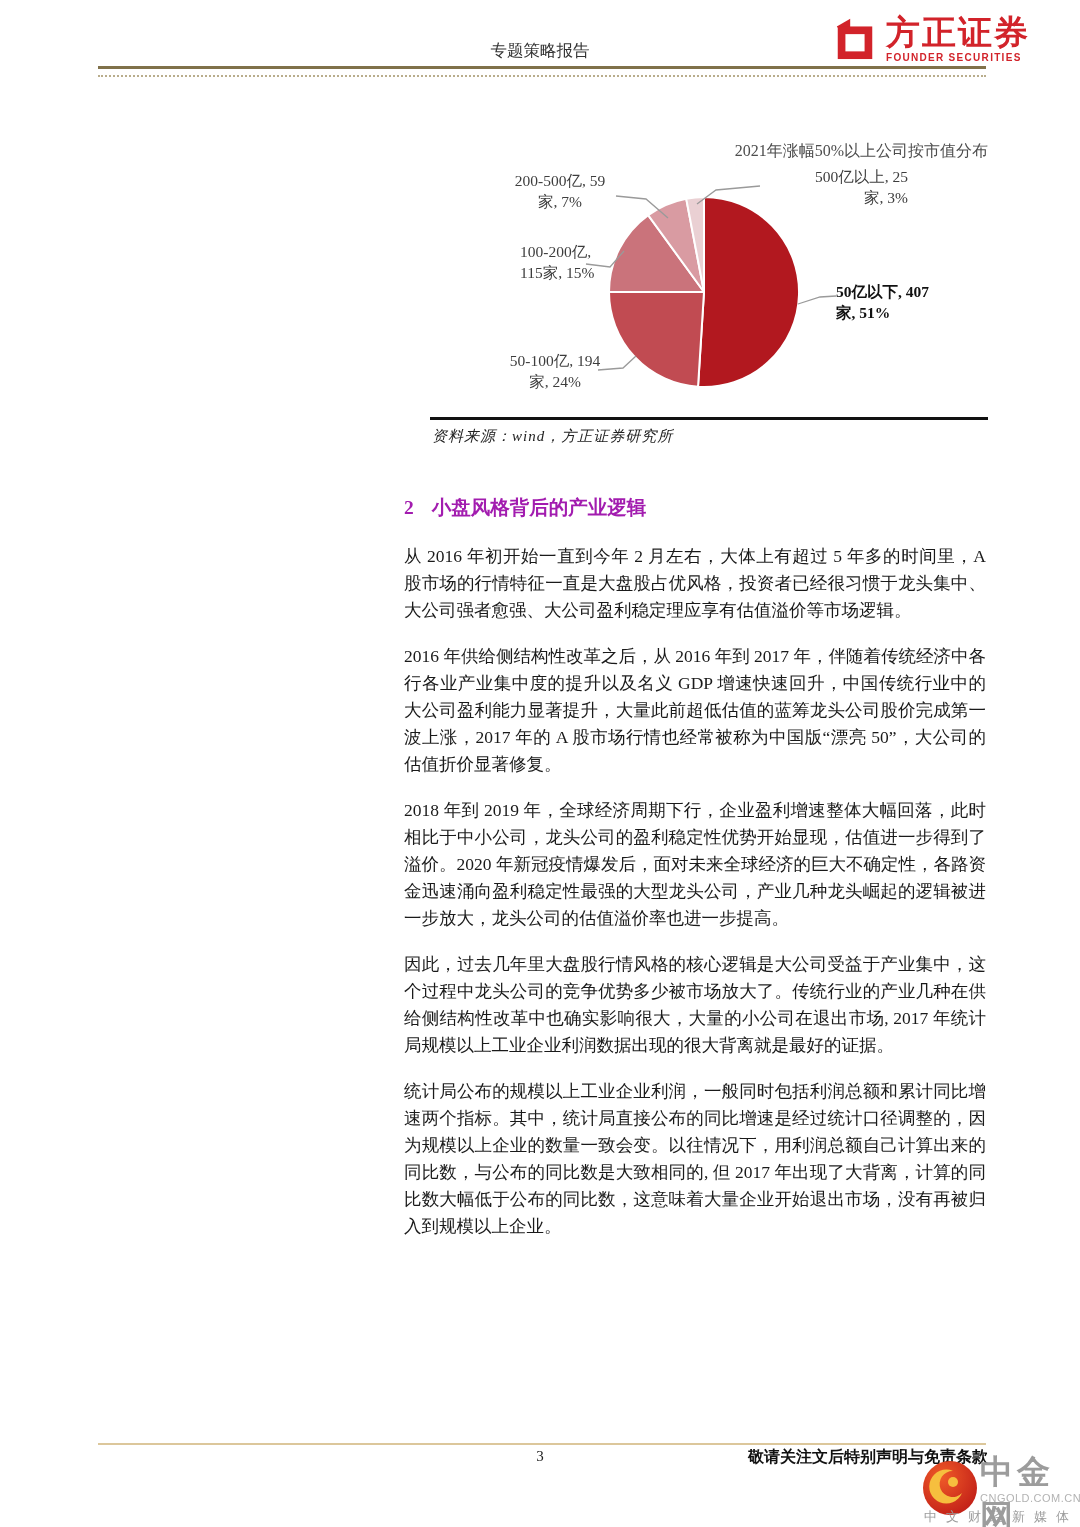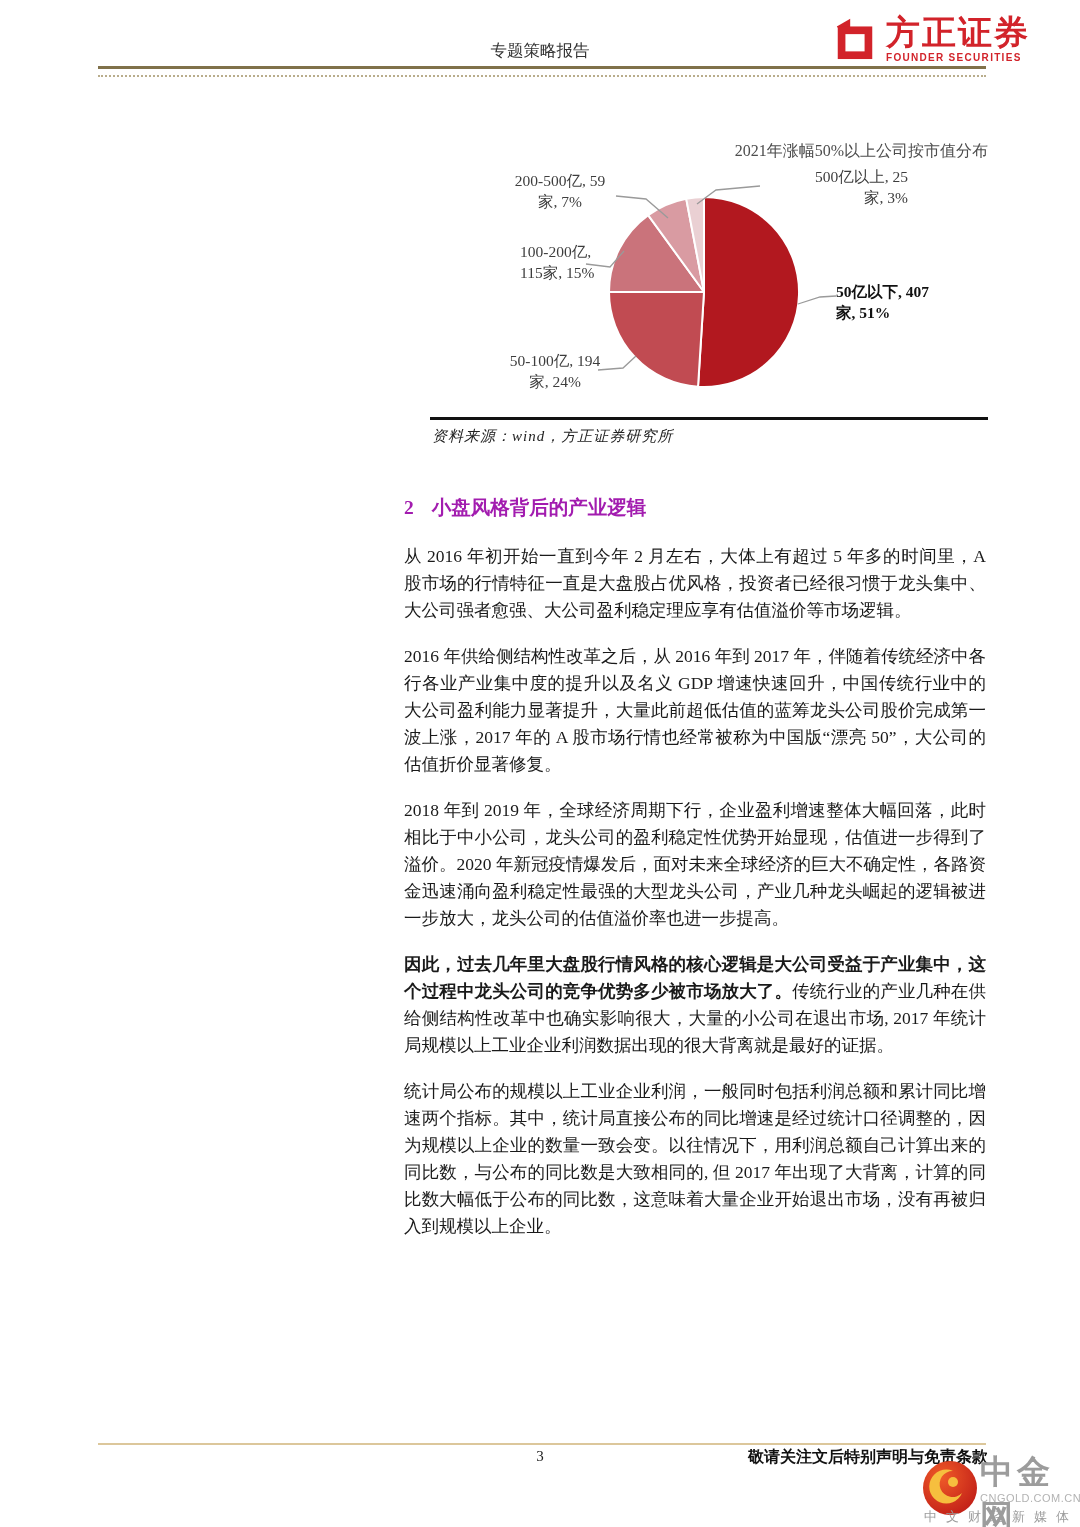--- a/index.html
+++ b/index.html
@@ -24,21 +24,21 @@
   .leader-svg{position:absolute;left:430px;top:140px;width:558px;height:262px;pointer-events:none;}
   .pie-label{position:absolute;font-size:15.5px;line-height:21px;color:#3d3d3d;}
   .pie-label.bold{font-weight:bold;color:#111;}
   .src-rule{position:absolute;left:430px;top:417px;width:558px;height:3px;background:#111;}
   .src-text{position:absolute;left:432px;top:427px;font-size:15px;font-style:italic;color:#222;letter-spacing:1px;}
   
   .sec-head{position:absolute;left:404px;top:494px;font-size:19.5px;font-weight:bold;color:#a21caf;}
   .sec-head .sec-no{margin-right:18px;}
   .body-col{position:absolute;left:404px;top:543px;width:582px;}
   .body-col p{margin:0 0 19px 0;font-size:17.5px;line-height:27px;text-align:justify;color:#1a1a1a;}
-  .body-col .b{font-weight:bold;}
+  .body-col .b{font-weight:normal;}
   
   .ft-rule{position:absolute;left:98px;top:1443px;width:888px;height:2px;background:#dcc79b;}
   .ft-page{position:absolute;left:0;right:0;top:1448px;text-align:center;font-size:15px;color:#222;}
   .ft-notice{position:absolute;right:92px;top:1447px;font-size:16px;font-weight:bold;color:#111;}
   
   .wm{position:absolute;left:918px;top:1452px;width:164px;height:78px;z-index:5;font-family:"Liberation Sans",sans-serif;}
   .wm-logo{position:absolute;left:4px;top:8px;width:56px;height:56px;}
   .wm-name{position:absolute;left:62px;top:-2px;font-size:33px;color:#9c9c9c;font-weight:bold;letter-spacing:4px;}
   .wm-domain{position:absolute;left:62px;top:40px;font-size:11px;color:#b3b3b3;letter-spacing:0.5px;}
   .wm-tagline{position:absolute;left:6px;top:56px;font-size:13px;color:#9c9c9c;letter-spacing:9px;white-space:nowrap;}

